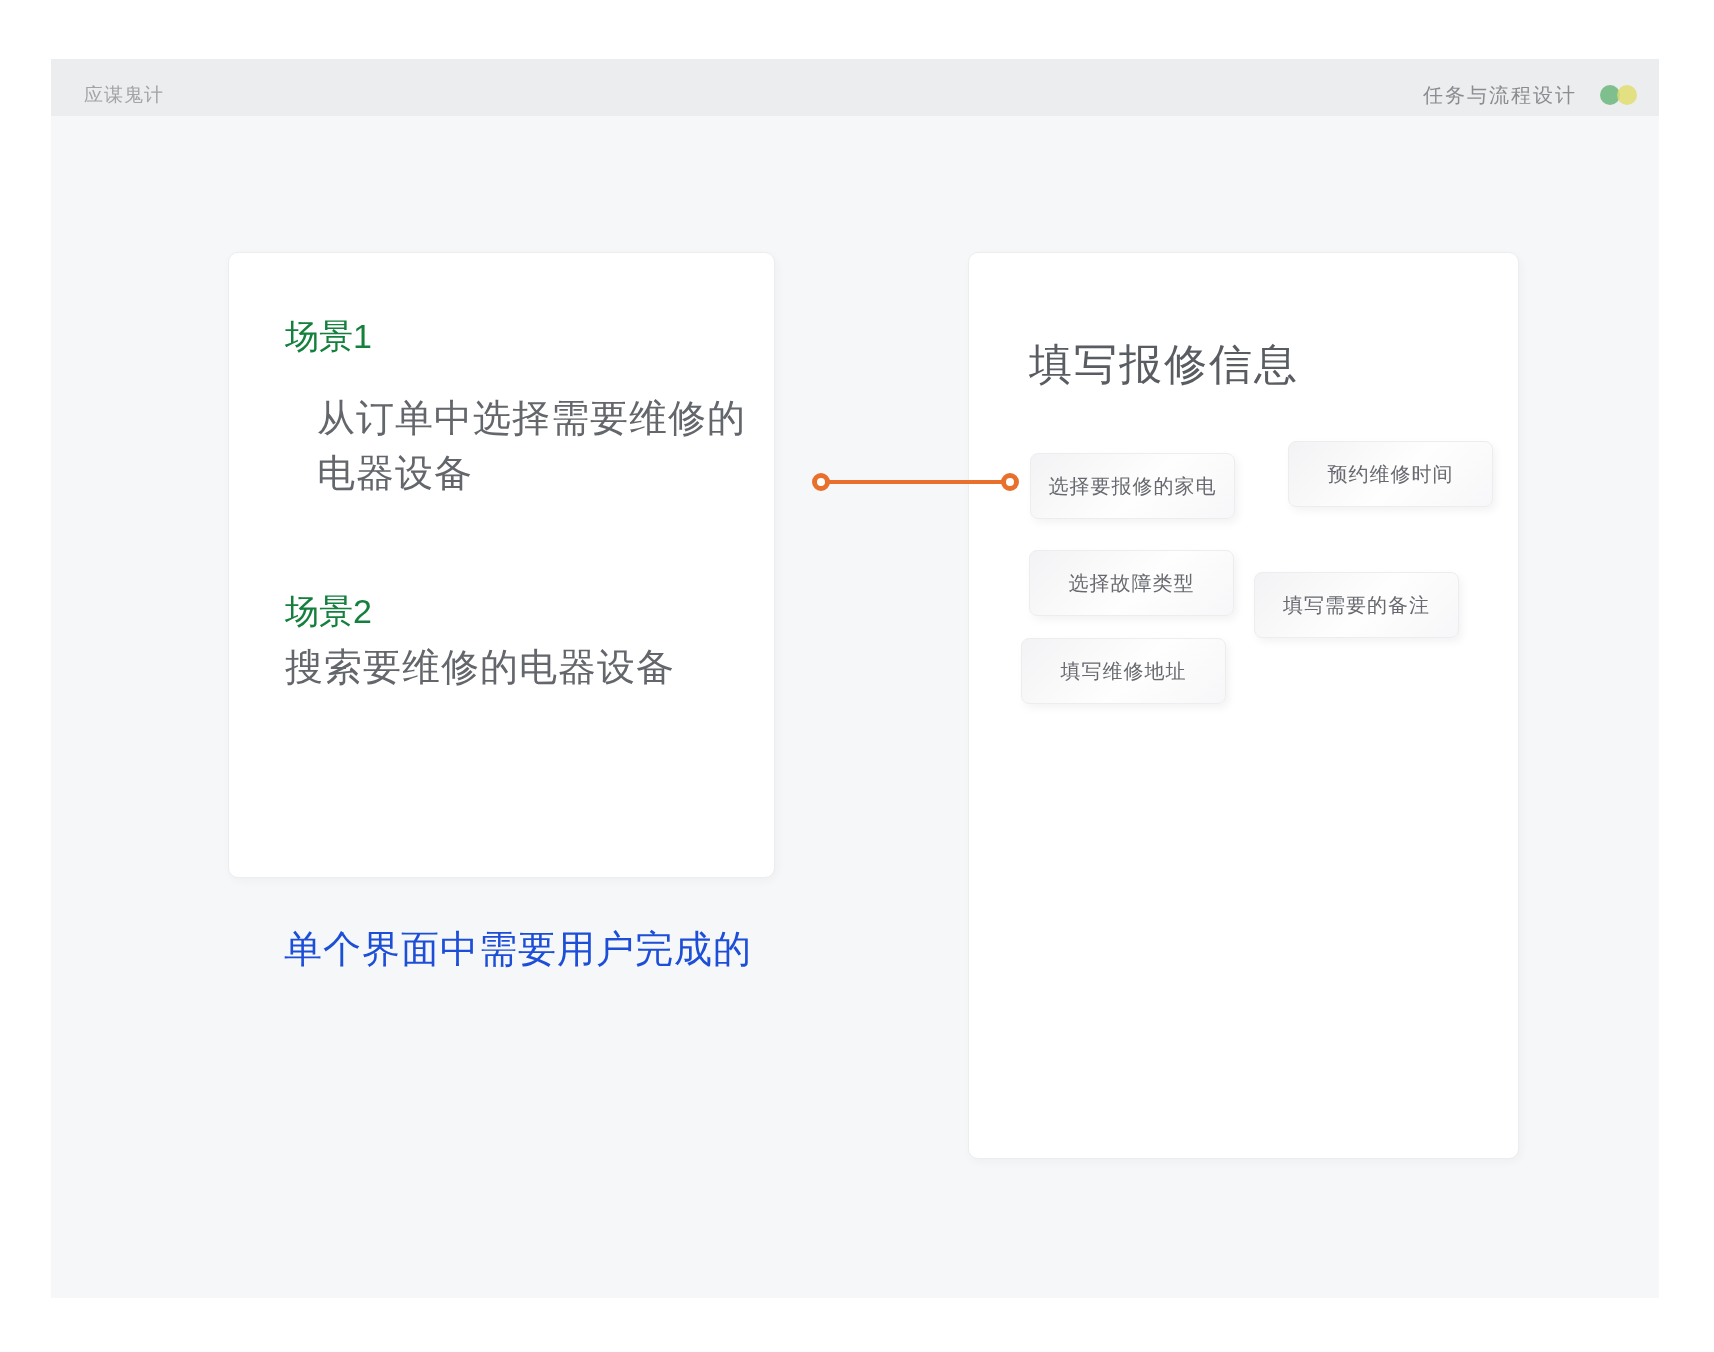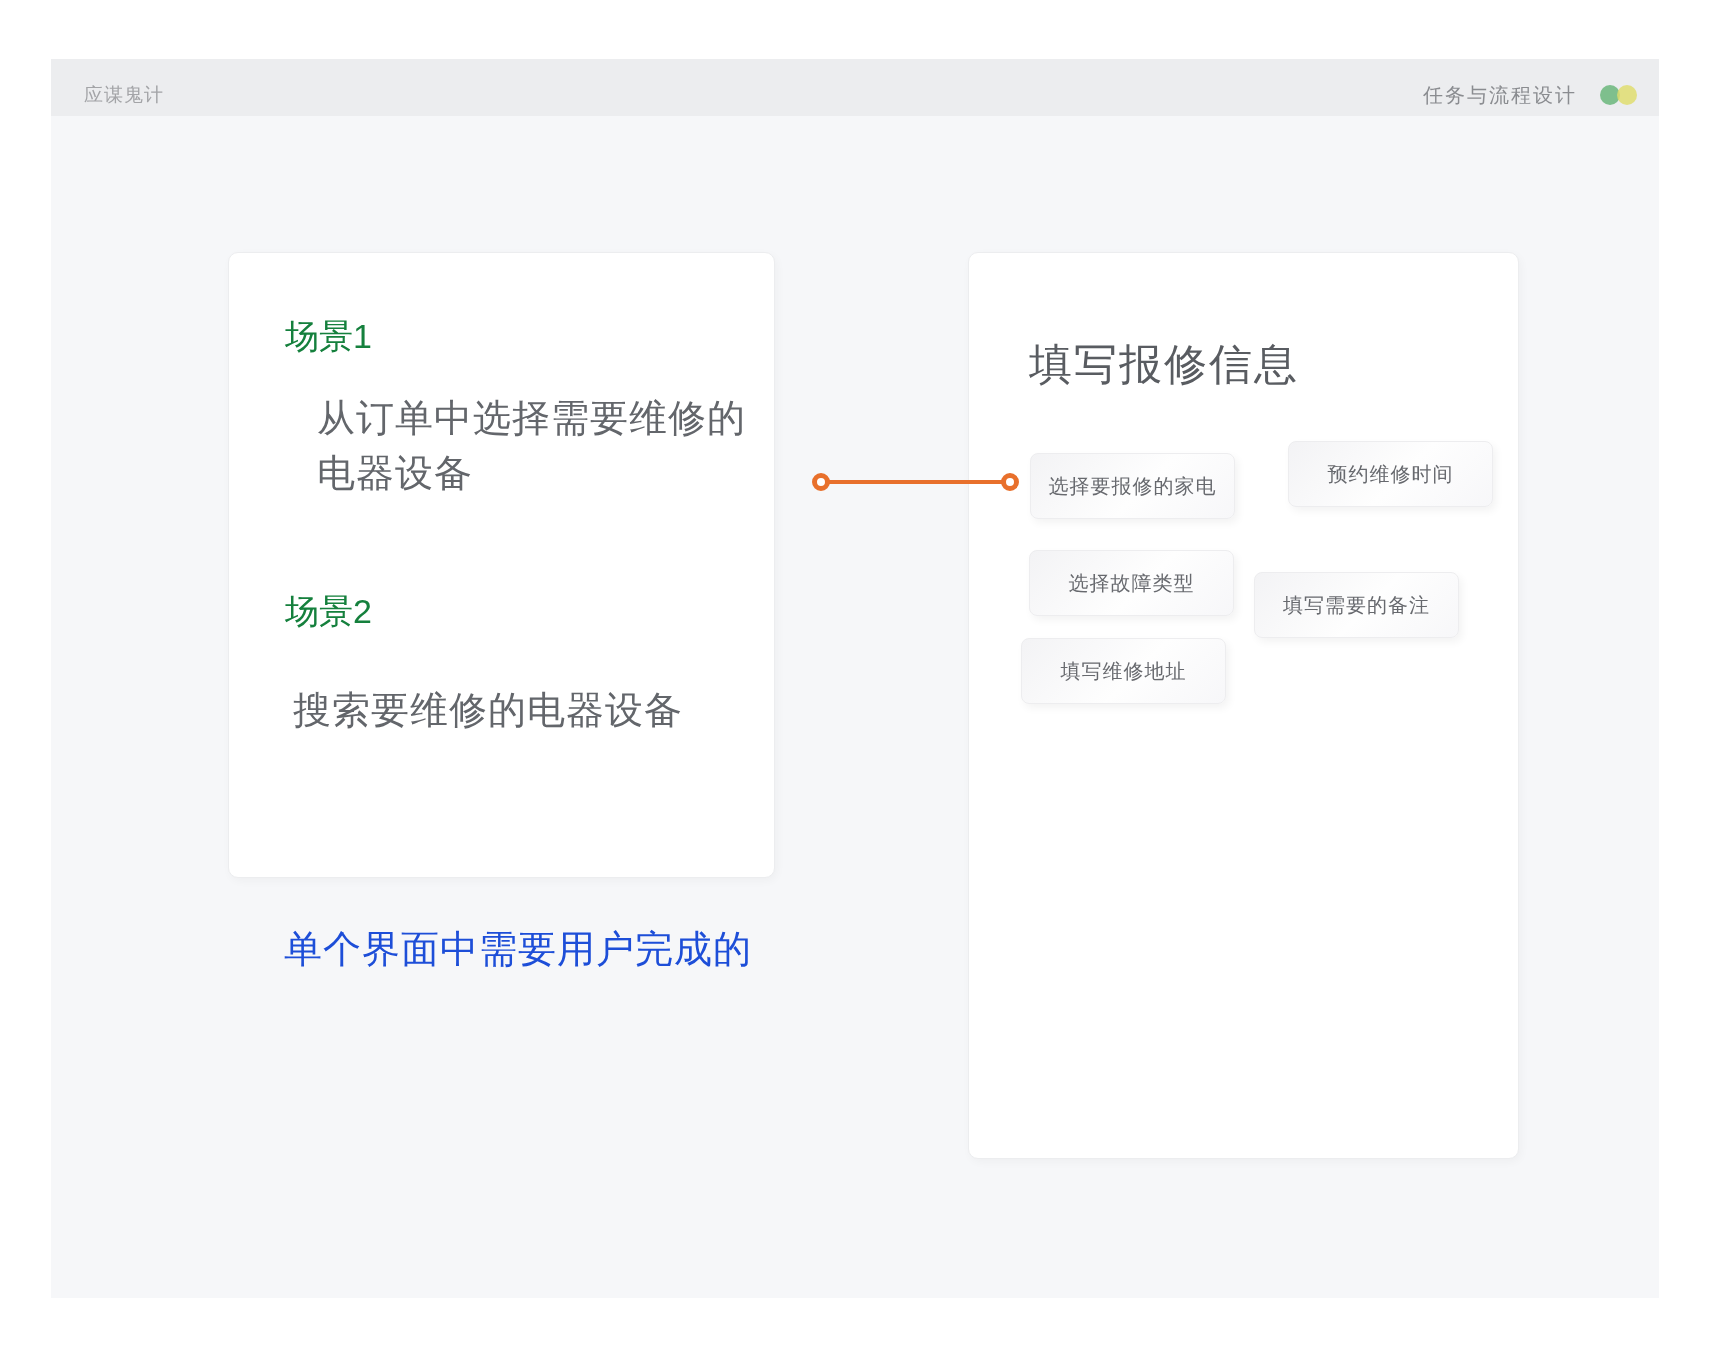--- a/index.html
+++ b/index.html
@@ -51,21 +51,21 @@
     font-size: 34px; color: #15803d; line-height: 44px;
   }
   .scene-text {
     position: absolute; left: 56px;
     font-size: 38px; color: #63666B; line-height: 55px;
     letter-spacing: 1px;
   }
   .scene1-label { top: 61px; }
   .scene1-text  { top: 138px; margin-left: 32px; }
   .scene2-label { top: 336px; }
-  .scene2-text  { top: 430px; margin-left: 8px; }
+  .scene2-text  { top: 387px; }
 
   .form-title {
     position: absolute; left: 60px; top: 85px;
     font-size: 43px; color: #595C61; line-height: 52px;
     letter-spacing: 2px;
   }
   .task-chip {
     position: absolute; width: 203px; height: 64px;
     border: 1px solid #EDEDEF; border-radius: 8px;
     background: linear-gradient(135deg, #f3f3f5 0%, #fefefe 55%, #f7f7f9 100%);

